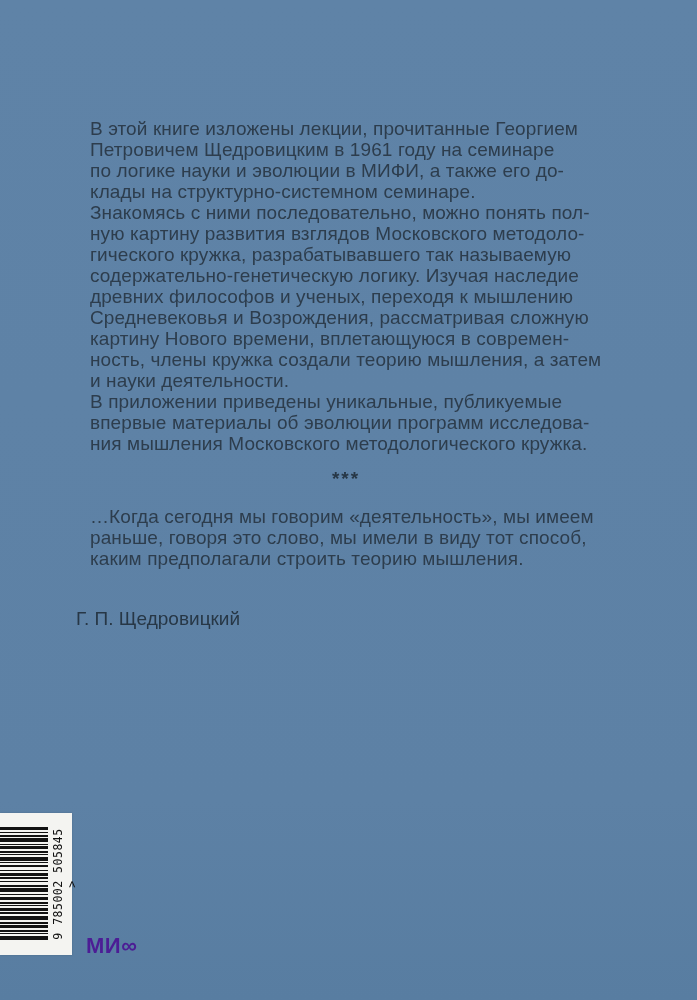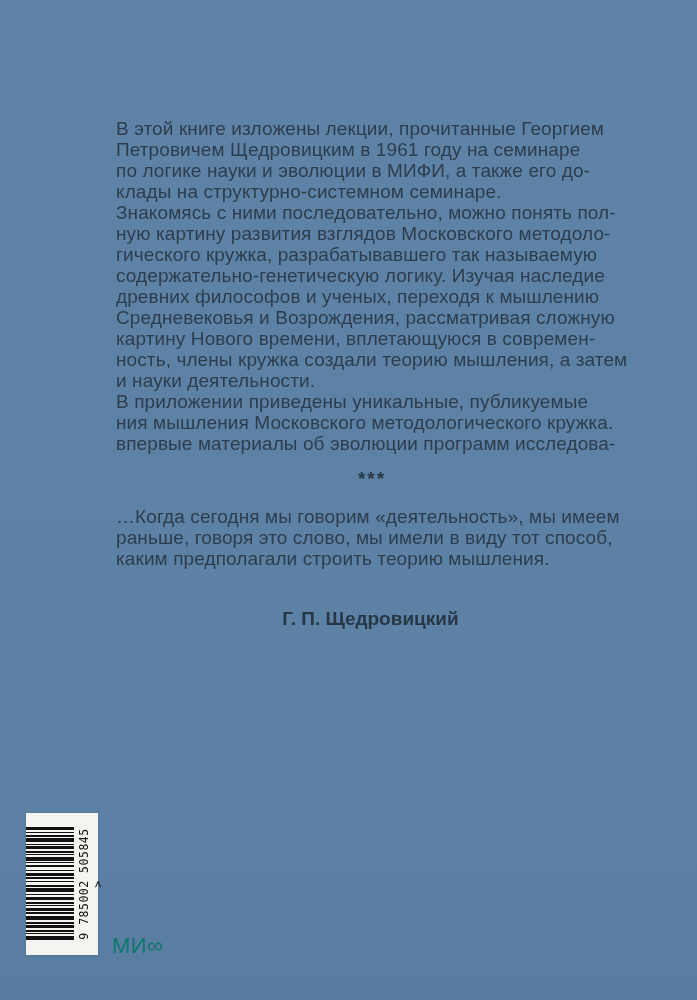--- a/index.html
+++ b/index.html
@@ -1,59 +1,59 @@
 <!DOCTYPE html>
 <html><head>
 <meta charset="utf-8">
 <style>
   html,body{margin:0;padding:0;}
   body{
     width:697px;height:1000px;position:relative;overflow:hidden;
     font-family:"Liberation Sans","DejaVu Sans",sans-serif;
     background:linear-gradient(180deg,#5f83a7 0%,#5d81a5 80%,#587da1 100%);
   }
-  .cover{position:absolute;inset:0;margin-left:26px;}
+  .cover{position:absolute;inset:0;}
   .text-line{white-space:nowrap;line-height:21px;}
   .annotation{
     position:absolute;left:90px;top:118px;width:530px;
     font-size:19px;font-weight:500;color:#2d3d4d;letter-spacing:0.1px;
   }
   .separator{
     position:absolute;left:90px;top:468px;width:512px;
     text-align:center;font-size:19px;font-weight:600;color:#273746;
     letter-spacing:2px;line-height:21px;
   }
   .quote{
     position:absolute;left:90px;top:506px;width:530px;
     font-size:19px;font-weight:500;color:#2d3d4d;letter-spacing:0.1px;
   }
   .attribution{
-    position:absolute;left:92px;top:608px;width:505px;
-    text-align:center;font-size:19px;font-weight:700;color:#273746;
+    position:absolute;left:76px;top:608px;width:505px;
+    text-align:left;font-size:19px;font-weight:400;color:#273746;
     line-height:21px;
   }
   .barcode-box{
     position:absolute;left:0;top:813px;width:72px;height:142px;
     background:#f4f4f1;box-shadow:0 0 2px rgba(0,0,0,0.15);
   }
   .barcode-bars{
     position:absolute;left:0;top:14px;width:48px;height:113px;overflow:hidden;
   }
   .barcode-bars .bar{width:100%;background:#121212;}
   .barcode-bars .gap{width:100%;background:transparent;}
   .barcode-number{
     position:absolute;left:-4px;top:877px;width:124px;height:14px;
     transform:rotate(-90deg);
     font-family:"DejaVu Sans Mono","Liberation Mono",monospace;
     font-size:11.5px;color:#111;text-align:center;letter-spacing:0.5px;
     line-height:14px;
   }
   .publisher-logo{
     position:absolute;left:86px;top:934px;
-    font-size:22px;font-weight:400;color:#0f766e;letter-spacing:0.5px;
+    font-size:22px;font-weight:700;color:#4c1d95;letter-spacing:0.5px;
     line-height:24px;
     text-align:center;
   }
 </style>
 </head>
 <body>
 
 <div class="cover">
 
   <div class="annotation">
@@ -64,22 +64,22 @@
       <div class="text-line">Знакомясь с ними последовательно, можно понять пол-</div>
       <div class="text-line">ную картину развития взглядов Московского методоло-</div>
       <div class="text-line">гического кружка, разрабатывавшего так называемую</div>
       <div class="text-line">содержательно-генетическую логику. Изучая наследие</div>
       <div class="text-line">древних философов и ученых, переходя к мышлению</div>
       <div class="text-line">Средневековья и Возрождения, рассматривая сложную</div>
       <div class="text-line">картину Нового времени, вплетающуюся в современ-</div>
       <div class="text-line">ность, члены кружка создали теорию мышления, а затем</div>
       <div class="text-line">и науки деятельности.</div>
       <div class="text-line">В приложении приведены уникальные, публикуемые</div>
+      <div class="text-line">впервые материалы об эволюции программ исследова-</div>
       <div class="text-line">ния мышления Московского методологического кружка.</div>
-      <div class="text-line">впервые материалы об эволюции программ исследова-</div>
     </div>
 
   <div class="separator">***</div>
 
   <div class="quote">
       <div class="text-line">…Когда сегодня мы говорим «деятельность», мы имеем</div>
       <div class="text-line">раньше, говоря это слово, мы имели в виду тот способ,</div>
       <div class="text-line">каким предполагали строить теорию мышления.</div>
     </div>
 

